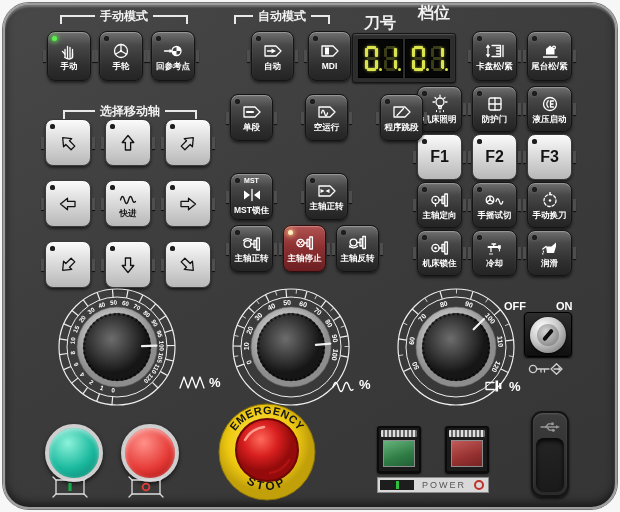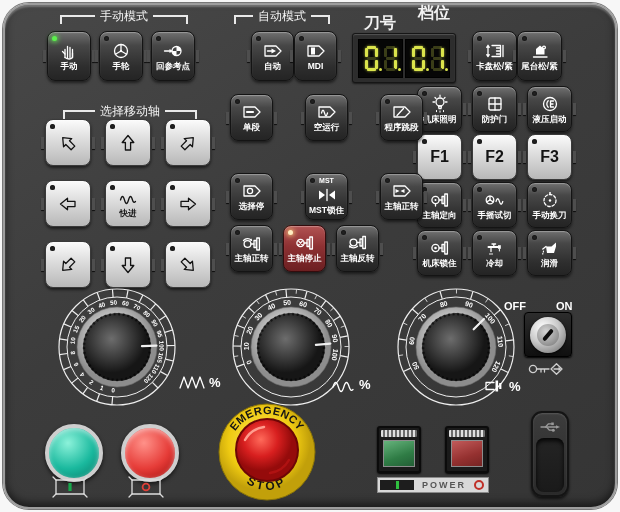--- a/index.html
+++ b/index.html
@@ -4,21 +4,21 @@
 <style>
   html,body{margin:0;padding:0;background:#ffffff;}
   #stage{position:relative;width:620px;height:512px;overflow:hidden;background:#f7f7f7;
          font-family:"Liberation Sans","DejaVu Sans",sans-serif;}
   .panel-face{position:absolute;left:3px;top:3px;right:3px;bottom:3px;border-radius:26px;
       background:linear-gradient(150deg,#484848,#3c3c3c 45%,#353535);
       border:2px solid #9d9d9d;
       box-shadow:inset 0 2px 2px rgba(255,255,255,.28), inset 0 -4px 8px rgba(0,0,0,.55), 0 0 0 1px #777;}
 
   
-  .grp-title{position:absolute;display:flex;align-items:flex-start;color:#f2f2f2;font-size:12px;font-weight:normal;}
+  .grp-title{position:absolute;display:flex;align-items:flex-start;color:#f2f2f2;font-size:12px;font-weight:bold;}
   .grp-title .seg{flex:1;height:7px;border-top:2px solid #e9e9e9;margin-top:5px;}
   .grp-title .seg.l{border-left:2px solid #e9e9e9;}
   .grp-title .seg.r{border-right:2px solid #e9e9e9;}
   .grp-title .txt{padding:0 5px;line-height:12px;white-space:nowrap;}
 
   .grid{position:absolute;display:grid;}
 
   .btn{position:relative;border-radius:8px;display:flex;flex-direction:column;align-items:center;
        justify-content:center;gap:1px;cursor:pointer;
        box-shadow:0 2px 3px rgba(0,0,0,.55), inset 0 1px 1px rgba(255,255,255,.3);}
@@ -91,21 +91,21 @@
       background:repeating-linear-gradient(90deg,#dedede 0 2px,#6c6c6c 2px 4px);}
   .lamp .pane{position:absolute;left:4px;right:4px;top:12px;bottom:4px;border:1px solid #8c8c8c;}
   .lamp.green .pane{background:linear-gradient(160deg,#66b37c,#2f7c45 60%,#235f36);}
   .lamp.red .pane{background:linear-gradient(160deg,#c25b5a,#953130 60%,#762423);}
 
   .pstrip{position:absolute;left:377px;top:477px;width:112px;height:16px;background:#d9d9d9;
       border:1px solid #8a8a8a;display:flex;align-items:center;box-sizing:border-box;}
   .pstrip .onwin{width:34px;height:10px;margin-left:2px;background:#1d1d1d;display:flex;
       align-items:center;justify-content:center;}
   .pstrip .onbar{width:3px;height:8px;background:#2fbf3f;}
-  .pstrip .ptxt{flex:1;text-align:center;font-size:9px;letter-spacing:2px;color:#565656;font-weight:bold;}
+  .pstrip .ptxt{flex:1;text-align:center;font-size:9px;letter-spacing:2px;color:#565656;font-weight:normal;}
   .pstrip .oring{width:10px;height:10px;border:2.5px solid #c03028;border-radius:50%;
       margin-right:4px;box-sizing:border-box;}
 
   .usb-port{position:absolute;left:531px;top:411px;width:38px;height:86px;border-radius:11px;
       background:linear-gradient(#3c3c3c,#2a2a2a);border:2px solid #141414;box-sizing:border-box;
       box-shadow:inset 0 1px 2px rgba(255,255,255,.15), 0 2px 3px rgba(0,0,0,.7);}
   .usb-port .cap{position:absolute;left:3px;right:3px;top:25px;bottom:3px;border-radius:8px;
       background:linear-gradient(#242424,#1a1a1a);box-shadow:inset 0 3px 4px rgba(0,0,0,.85);}
   .usb-port .glyph{position:absolute;top:4px;left:0;right:0;display:flex;justify-content:center;color:#999;}
 
@@ -188,21 +188,21 @@
             <path d="M1.5 10 H7"></path>
             <path d="M6.5 8 L10 10 L6.5 12 Z" fill="currentColor" stroke="none"></path>
             <circle cx="13.5" cy="10" r="4.5"></circle>
             <path d="M13.5 5.5 A4.5 4.5 0 0 1 18 10 L13.5 10 Z" fill="currentColor" stroke="none"></path>
             <path d="M13.5 14.5 A4.5 4.5 0 0 1 9 10 L13.5 10 Z" fill="currentColor" stroke="none"></path>
           </svg>
         </span>
         <div class="lbl">回参考点</div>
       </div>
     </div>
-  <div class="grid" style="left:231px;top:31px;grid-template-columns:repeat(2,43px);grid-auto-rows:50px;padding-left:20px;">
+  <div class="grid" style="left:231px;top:31px;grid-template-columns:repeat(2,43px);column-gap:14px;grid-auto-rows:50px;padding-left:20px;">
       <div class="btn dark">
         <span class="led"></span>
         <span class="icon">
           <svg xmlns="http://www.w3.org/2000/svg" stroke="currentColor" fill="none" stroke-width="1.3" stroke-linecap="round" stroke-linejoin="round" width="20" height="20" viewBox="0 0 20 20">
             <path d="M2 5 H13 L18 10 L13 15 H2 Z"></path>
             <path d="M4.5 10 H9"></path>
             <path d="M8.5 7.5 L13 10 L8.5 12.5 Z" fill="currentColor" stroke="none"></path>
           </svg>
         </span>
         <div class="lbl">自动</div>
@@ -211,21 +211,21 @@
         <span class="led"></span>
         <span class="icon">
           <svg xmlns="http://www.w3.org/2000/svg" stroke="currentColor" fill="none" stroke-width="1.3" stroke-linecap="round" stroke-linejoin="round" width="20" height="20" viewBox="0 0 20 20">
             <path d="M2 5 H13 L18 10 L13 15 H2 Z"></path>
             <path d="M5 6.5 h4 v7 h-4 Z" fill="currentColor" stroke="none"></path>
           </svg>
         </span>
         <div class="lbl">MDI</div>
       </div>
     </div>
-  <div class="grid" style="left:472px;top:31px;grid-template-columns:repeat(2,45px);grid-auto-rows:50px;">
+  <div class="grid" style="left:472px;top:31px;grid-template-columns:repeat(2,45px);column-gap:10px;grid-auto-rows:50px;">
       <div class="btn dark">
         <span class="led"></span>
         <span class="icon">
           <svg xmlns="http://www.w3.org/2000/svg" stroke="currentColor" fill="none" stroke-width="1.3" stroke-linecap="round" stroke-linejoin="round" width="20" height="20" viewBox="0 0 20 20">
             <path d="M3 4.5 V15.5 M3 4.5 l-1.3 1.8 M3 4.5 l1.3 1.8 M3 15.5 l-1.3 -1.8 M3 15.5 l1.3 -1.8"></path>
             <path d="M7 4.5 H15.5 V15.5 H7"></path>
             <path d="M15.5 7 h-4 M15.5 10 h-4 M15.5 13 h-4"></path>
             <path d="M18 4.5 V15.5"></path>
           </svg>
         </span>
@@ -388,30 +388,20 @@
       </div>
       <div class="btn dark">
         <span class="led"></span>
         <span class="icon">
           <svg xmlns="http://www.w3.org/2000/svg" stroke="currentColor" fill="none" stroke-width="1.3" stroke-linecap="round" stroke-linejoin="round" width="20" height="20" viewBox="0 0 20 20">
             <path d="M2 5 H13 L18 10 L13 15 H2 Z"></path>
             <path d="M5 13.5 L11.5 6.5"></path>
           </svg>
         </span>
         <div class="lbl">程序跳段</div>
-      </div>
-      <div class="btn dark">
-        <span class="led"></span>
-        <span class="icon">
-          <svg xmlns="http://www.w3.org/2000/svg" stroke="currentColor" fill="none" stroke-width="1.3" stroke-linecap="round" stroke-linejoin="round" width="20" height="20" viewBox="0 0 20 20">
-            <path d="M2 5 H13 L18 10 L13 15 H2 Z"></path>
-            <circle cx="8" cy="10" r="2.6"></circle>
-          </svg>
-        </span>
-        <div class="lbl">选择停</div>
       </div>
       <div class="btn dark">
         <span class="led"></span>
         <div class="icon-text">MST</div>
         <span class="icon">
           <svg xmlns="http://www.w3.org/2000/svg" stroke="currentColor" fill="none" stroke-width="1.3" stroke-linecap="round" stroke-linejoin="round" width="20" height="14" viewBox="0 0 20 14">
             <path d="M2 2.5 L8 7 L2 11.5 Z" fill="currentColor" stroke="none"></path>
             <path d="M18 2.5 L12 7 L18 11.5 Z" fill="currentColor" stroke="none"></path>
             <path d="M10 1.5 V12.5"></path>
           </svg>

